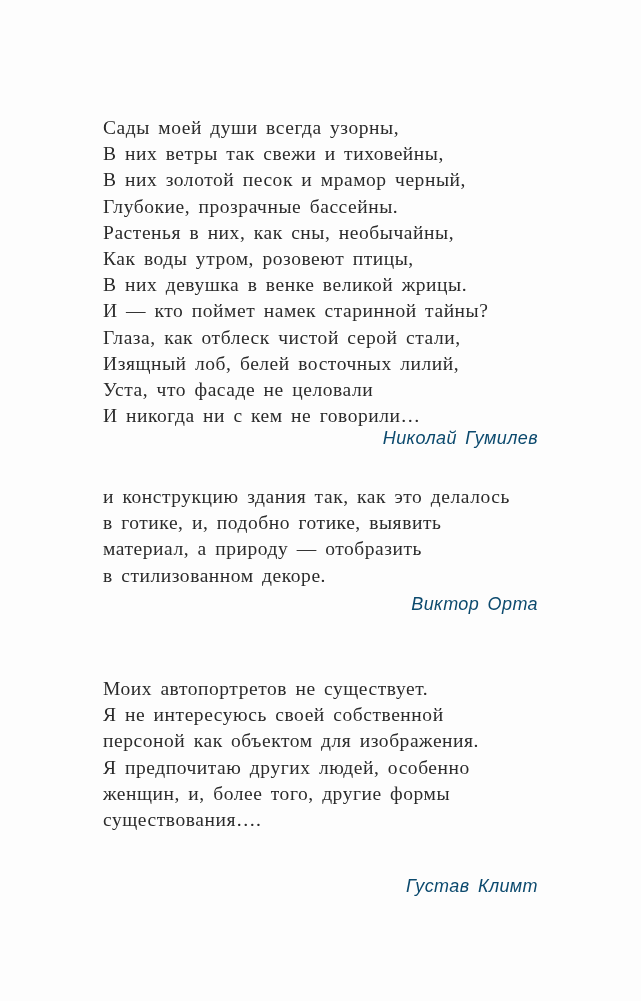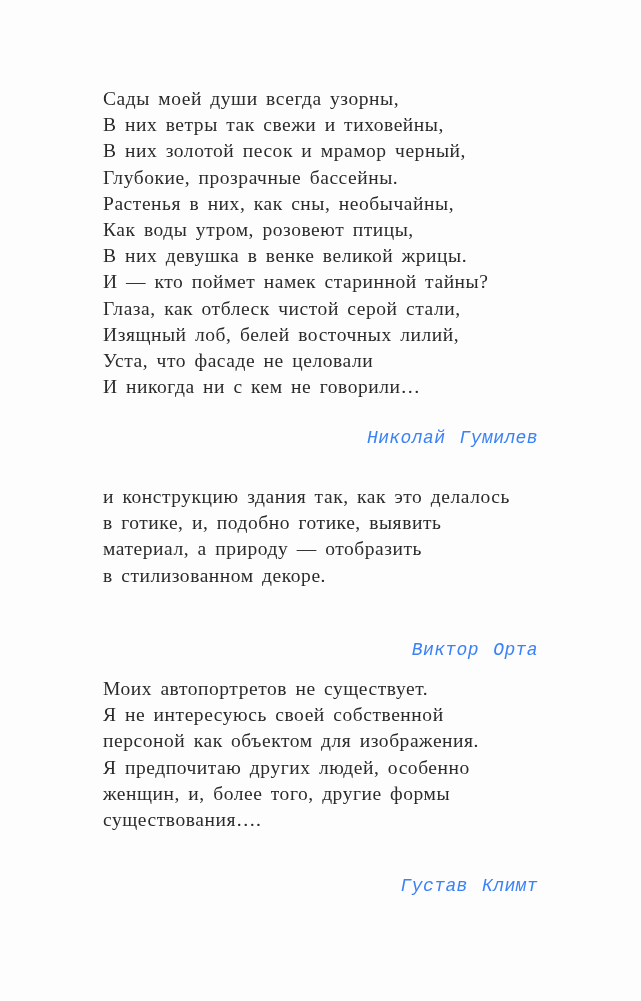--- a/index.html
+++ b/index.html
@@ -21,38 +21,38 @@
   .line {
     font-family: "Liberation Serif", serif;
     font-size: 19.5px;
     line-height: 26.2px;
     white-space: nowrap;
     letter-spacing: 0.55px;
     word-spacing: 3px;
     color: #2b2b2b;
   }
   .author {
-    font-family: Liberation Mono, monospace;
+    font-family: Liberation Sans, sans-serif;
     font-style: italic;
     font-size: 18px;
     text-align: right;
     letter-spacing: 0.4px;
     word-spacing: 3px;
-    color: #3b82f6;
+    color: #0c4a6e;
     position: absolute;
     right: 0;
     white-space: nowrap;
   }
 </style>
 </head>
 <body>
 
 <div class="page">
 
-  <div class="block" style="top:86px;">
+  <div class="block" style="top:115px;">
     <div class="line">Сады моей души всегда узорны,</div>
     <div class="line">В них ветры так свежи и тиховейны,</div>
     <div class="line">В них золотой песок и мрамор черный,</div>
     <div class="line">Глубокие, прозрачные бассейны.</div>
     <div class="line">Растенья в них, как сны, необычайны,</div>
     <div class="line">Как воды утром, розовеют птицы,</div>
     <div class="line">В них девушка в венке великой жрицы.</div>
     <div class="line">И — кто поймет намек старинной тайны?</div>
     <div class="line">Глаза, как отблеск чистой серой стали,</div>
     <div class="line">Изящный лоб, белей восточных лилий,</div>
@@ -60,21 +60,21 @@
     <div class="line">И никогда ни с кем не говорили…</div>
   </div>
   <div class="author" style="top:428px;">Николай Гумилев</div>
 
   <div class="block" style="top:484px;">
     <div class="line">и конструкцию здания так, как это делалось</div>
     <div class="line">в готике, и, подобно готике, выявить</div>
     <div class="line">материал, а природу — отобразить</div>
     <div class="line">в стилизованном декоре.</div>
   </div>
-  <div class="author" style="top:640px;">Виктор Орта</div>
+  <div class="author" style="top:594px;">Виктор Орта</div>
 
   <div class="block" style="top:676px;">
     <div class="line">Моих автопортретов не существует.</div>
     <div class="line">Я не интересуюсь своей собственной</div>
     <div class="line">персоной как объектом для изображения.</div>
     <div class="line">Я предпочитаю других людей, особенно</div>
     <div class="line">женщин, и, более того, другие формы</div>
     <div class="line">существования….</div>
   </div>
   <div class="author" style="top:876px;">Густав Климт</div>

